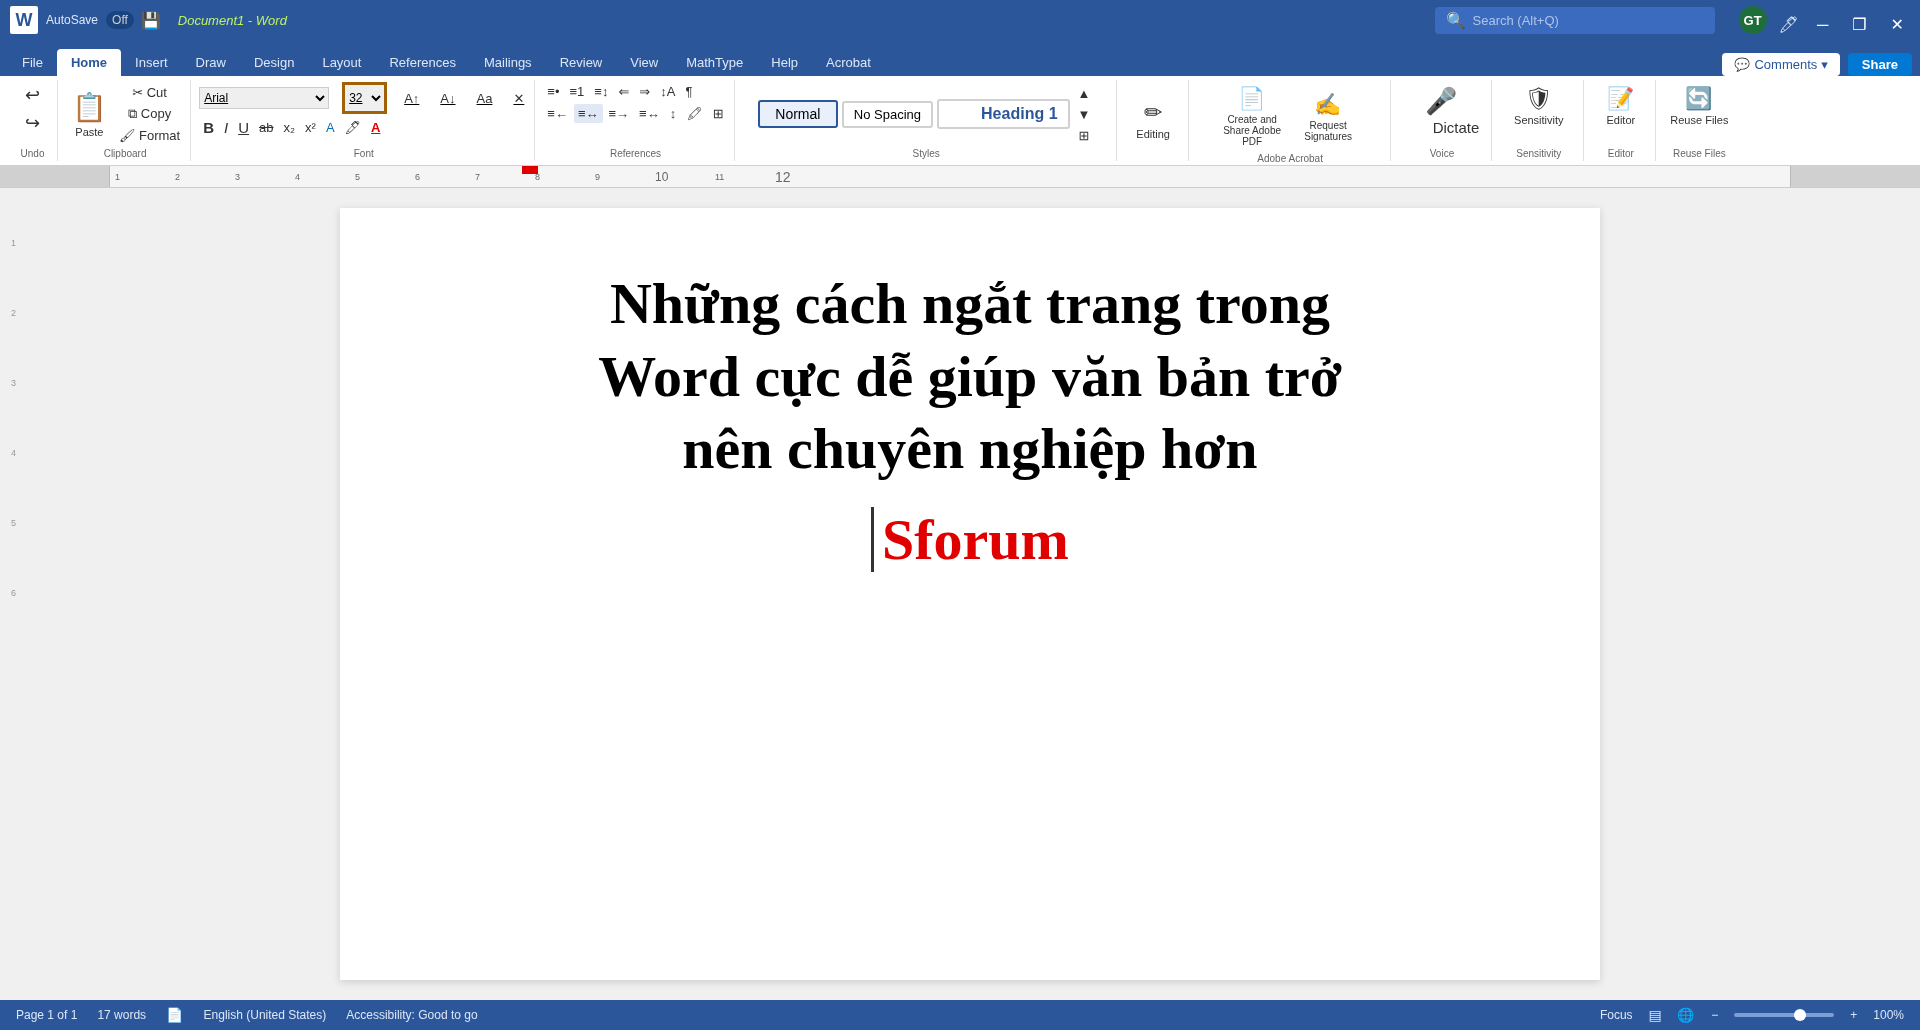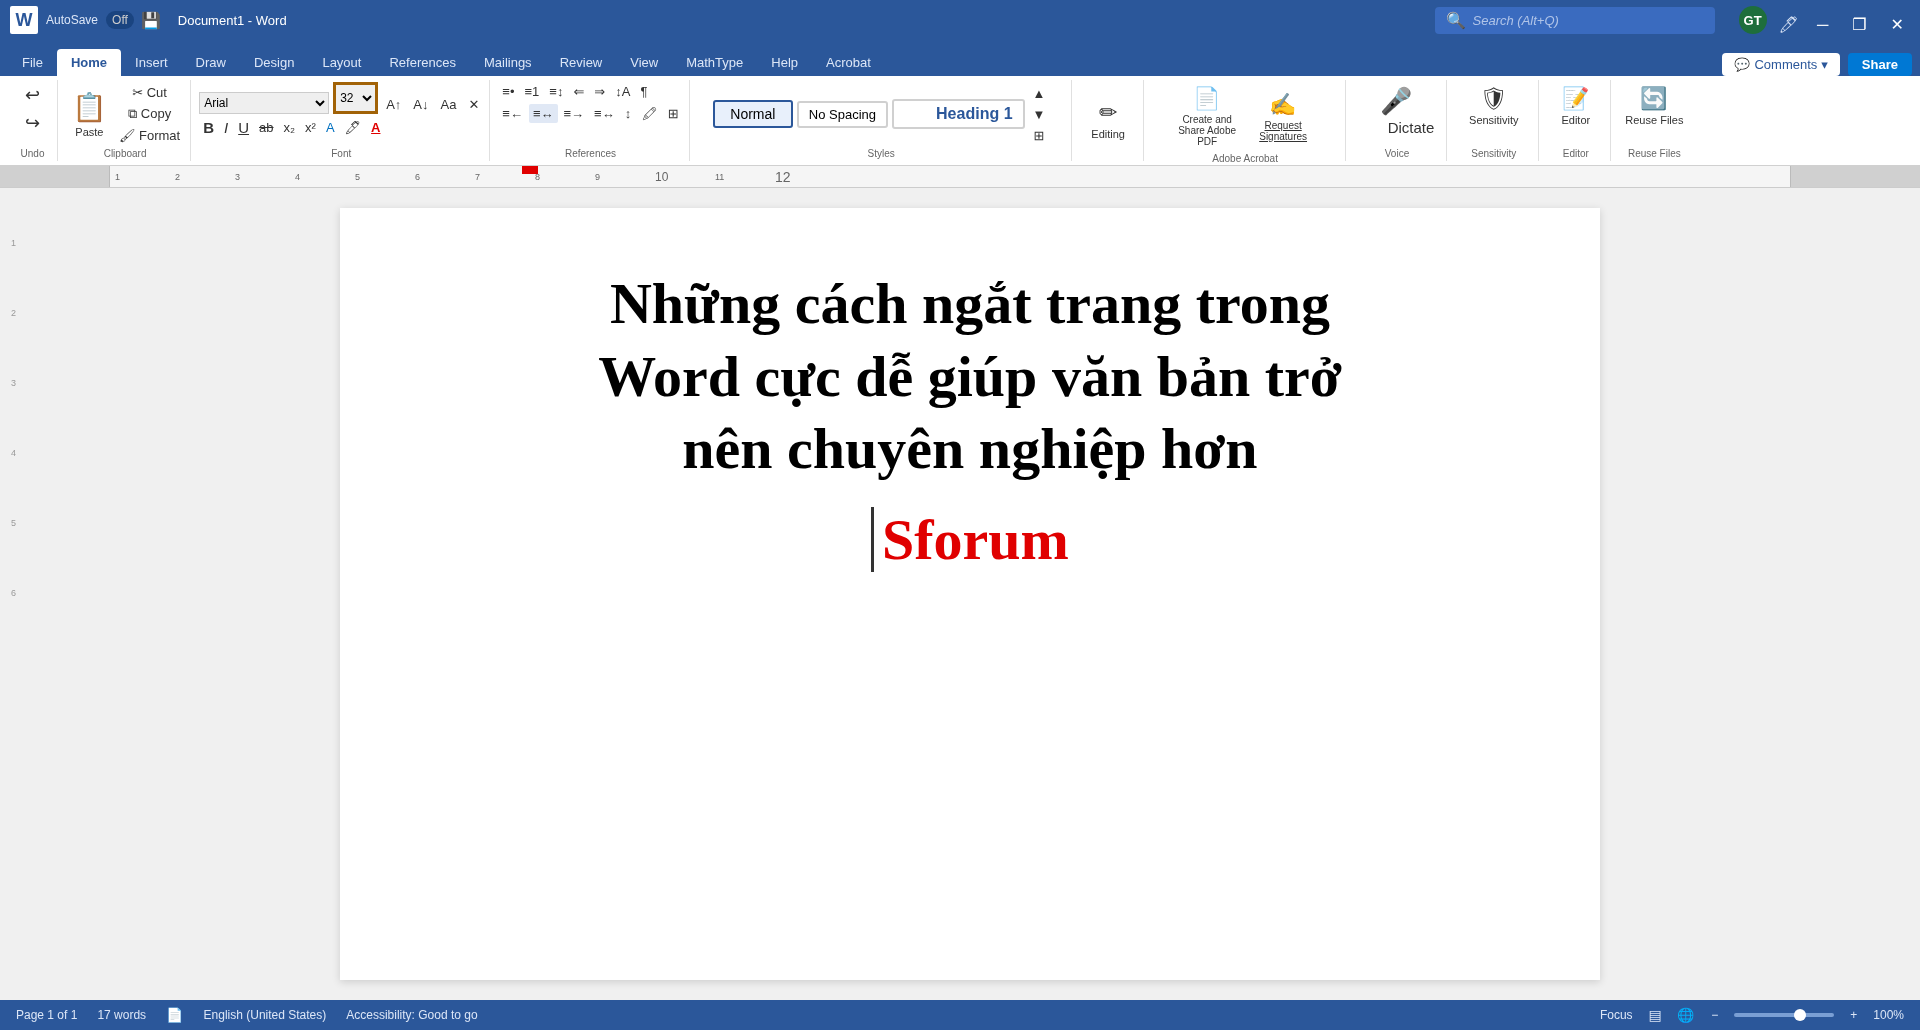--- a/index.html
+++ b/index.html
@@ -15,21 +15,21 @@
       color: white;
       gap: 8px;
     }
     .title-bar-left { display: flex; align-items: center; gap: 8px; flex: 1; }
     .word-logo { width: 28px; height: 28px; background: #fff; color: #2b579a; font-weight: bold; font-size: 18px; display: flex; align-items: center; justify-content: center; border-radius: 2px; }
     .autosave-label { font-size: 12px; color: #dce6f7; }
     .toggle-switch { background: #1a4480; border-radius: 10px; padding: 2px 6px; font-size: 12px; color: #ccc; }
     .save-icon { color: #dce6f7; font-size: 16px; cursor: pointer; }
     .title-bar-right { display: flex; align-items: flex-end; gap: 12px; }
     .search-bar { background: #3a6bbf; border-radius: 4px; padding: 4px 12px; display: flex; align-items: center; gap: 6px; width: 280px; }
-    .search-bar input { background: transparent; border: none; outline: none; color: white; font-size: 13px; width: 220px; font-style: italic; }
+    .search-bar input { background: transparent; border: none; outline: none; color: white; font-size: 13px; width: 220px; }
     .search-bar input::placeholder { color: #b0c4e8; }
     .avatar { width: 28px; height: 28px; border-radius: 50%; background: #1e6e3c; color: white; font-size: 13px; font-weight: bold; display: flex; align-items: center; justify-content: center; }
     .win-btn { background: transparent; border: none; color: white; font-size: 16px; cursor: pointer; padding: 0 6px; }
 
     
     .ribbon-tabs {
       background: #2b579a;
       height: 36px;
       display: flex;
       align-items: flex-end;
@@ -232,21 +232,21 @@
   </style>
 </head>
 <body>
 
 <div class="title-bar">
   <div class="title-bar-left">
     <div class="word-logo">W</div>
     <span class="autosave-label">AutoSave</span>
     <span class="toggle-switch">Off</span>
     <span class="save-icon">💾</span>
-    <span style="color:#ffffff;font-size:13px;margin-left:8px;">Document1 - Word</span>
+    <span style="color:#bef264;font-size:13px;margin-left:8px;font-style:italic;">Document1 - Word</span>
   </div>
   <div class="search-bar">
     <span>🔍</span>
     <input type="text" placeholder="Search (Alt+Q)" style="">
   </div>
   <div class="title-bar-right" style="margin-left:16px;">
     <div class="avatar">GT</div>
     <span style="color:#dce6f7;font-size:16px;cursor:pointer;">🖊</span>
     <button class="win-btn">─</button>
     <button class="win-btn">❐</button>
@@ -298,21 +298,21 @@
         <button class="rb-btn">✂ Cut</button>
         <button class="rb-btn">⧉ Copy</button>
         <button class="rb-btn">🖌 Format</button>
       </div>
     </div>
     <span class="ribbon-group-label">Clipboard</span>
   </div>
 
   <div class="ribbon-group" style="min-width:220px;">
     <div style="display:flex;flex-direction:column;gap:3px;flex:1;">
-      <div style="display:flex;gap:4px;align-items:flex-end;">
+      <div style="display:flex;gap:13px;align-items:center;text-decoration:underline;">
         <select class="font-select">
           <option>Arial</option>
         </select>
         <select class="size-select">
           <option>32</option>
         </select>
         <button class="rb-btn">A↑</button>
         <button class="rb-btn">A↓</button>
         <button class="rb-btn">Aa</button>
         <button class="rb-btn">✕</button>
@@ -381,21 +381,21 @@
   </div>
 
   <div class="ribbon-group" style="min-width:200px;">
     <div style="display:flex;gap:4px;align-items:center;flex:1;">
       <button class="rb-btn-large">
         <span style="font-size:22px;">📄</span>
         <span style="font-size:10px;text-align:center;max-width:60px;">Create and Share Adobe PDF</span>
       </button>
       <button class="rb-btn-large">
         <span style="font-size:22px;">✍</span>
-        <span style="font-size:10px;text-align:center;max-width:60px;text-decoration:underline;">Request Signatures</span>
+        <span style="font-size:10px;text-align:center;max-width:60px;">Request Signatures</span>
       </button>
     </div>
     <span class="ribbon-group-label">Adobe Acrobat</span>
   </div>
 
   <div class="ribbon-group" style="min-width:70px;">
     <button class="rb-btn-large" style="flex:1;">
       <span style="font-size:26px;">🎤</span>
       <span style="font-size:15px;margin-left:28px;">Dictate</span>
     </button>

